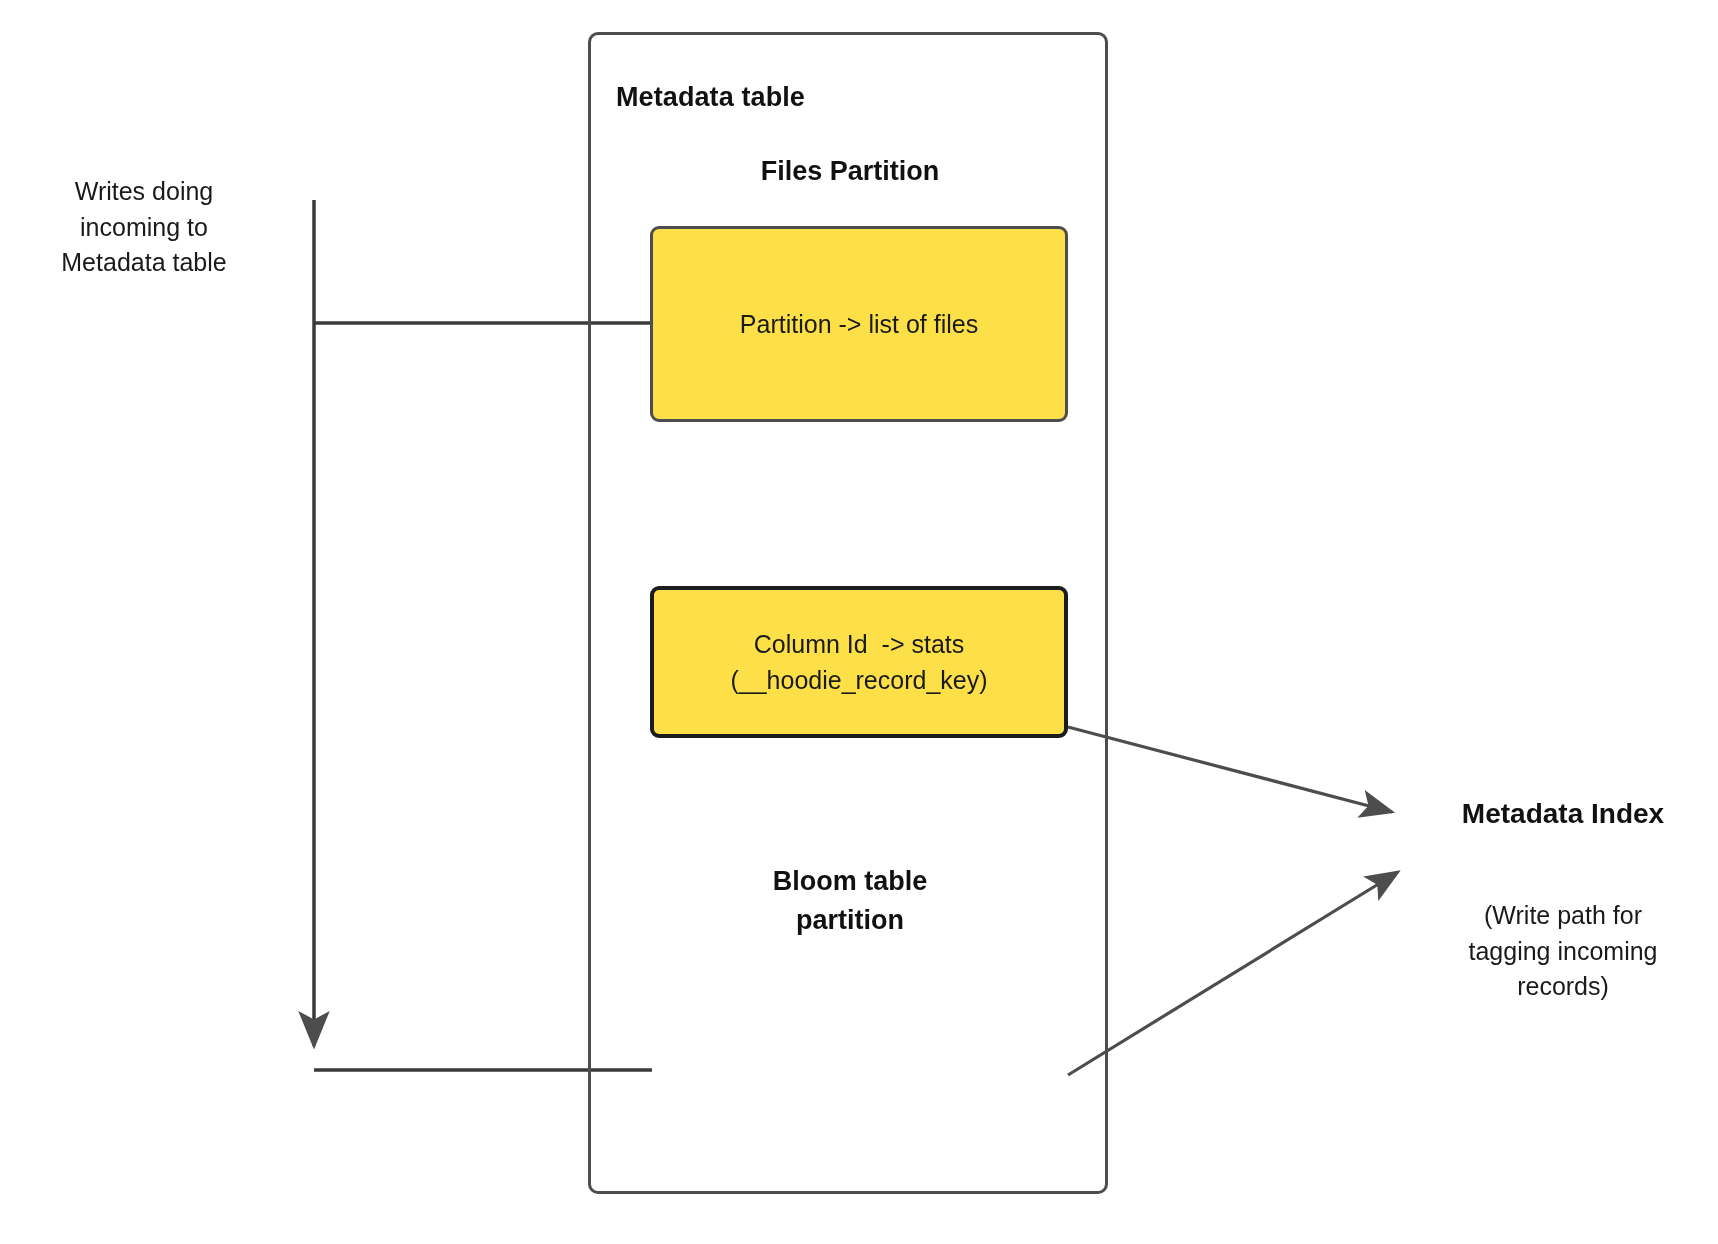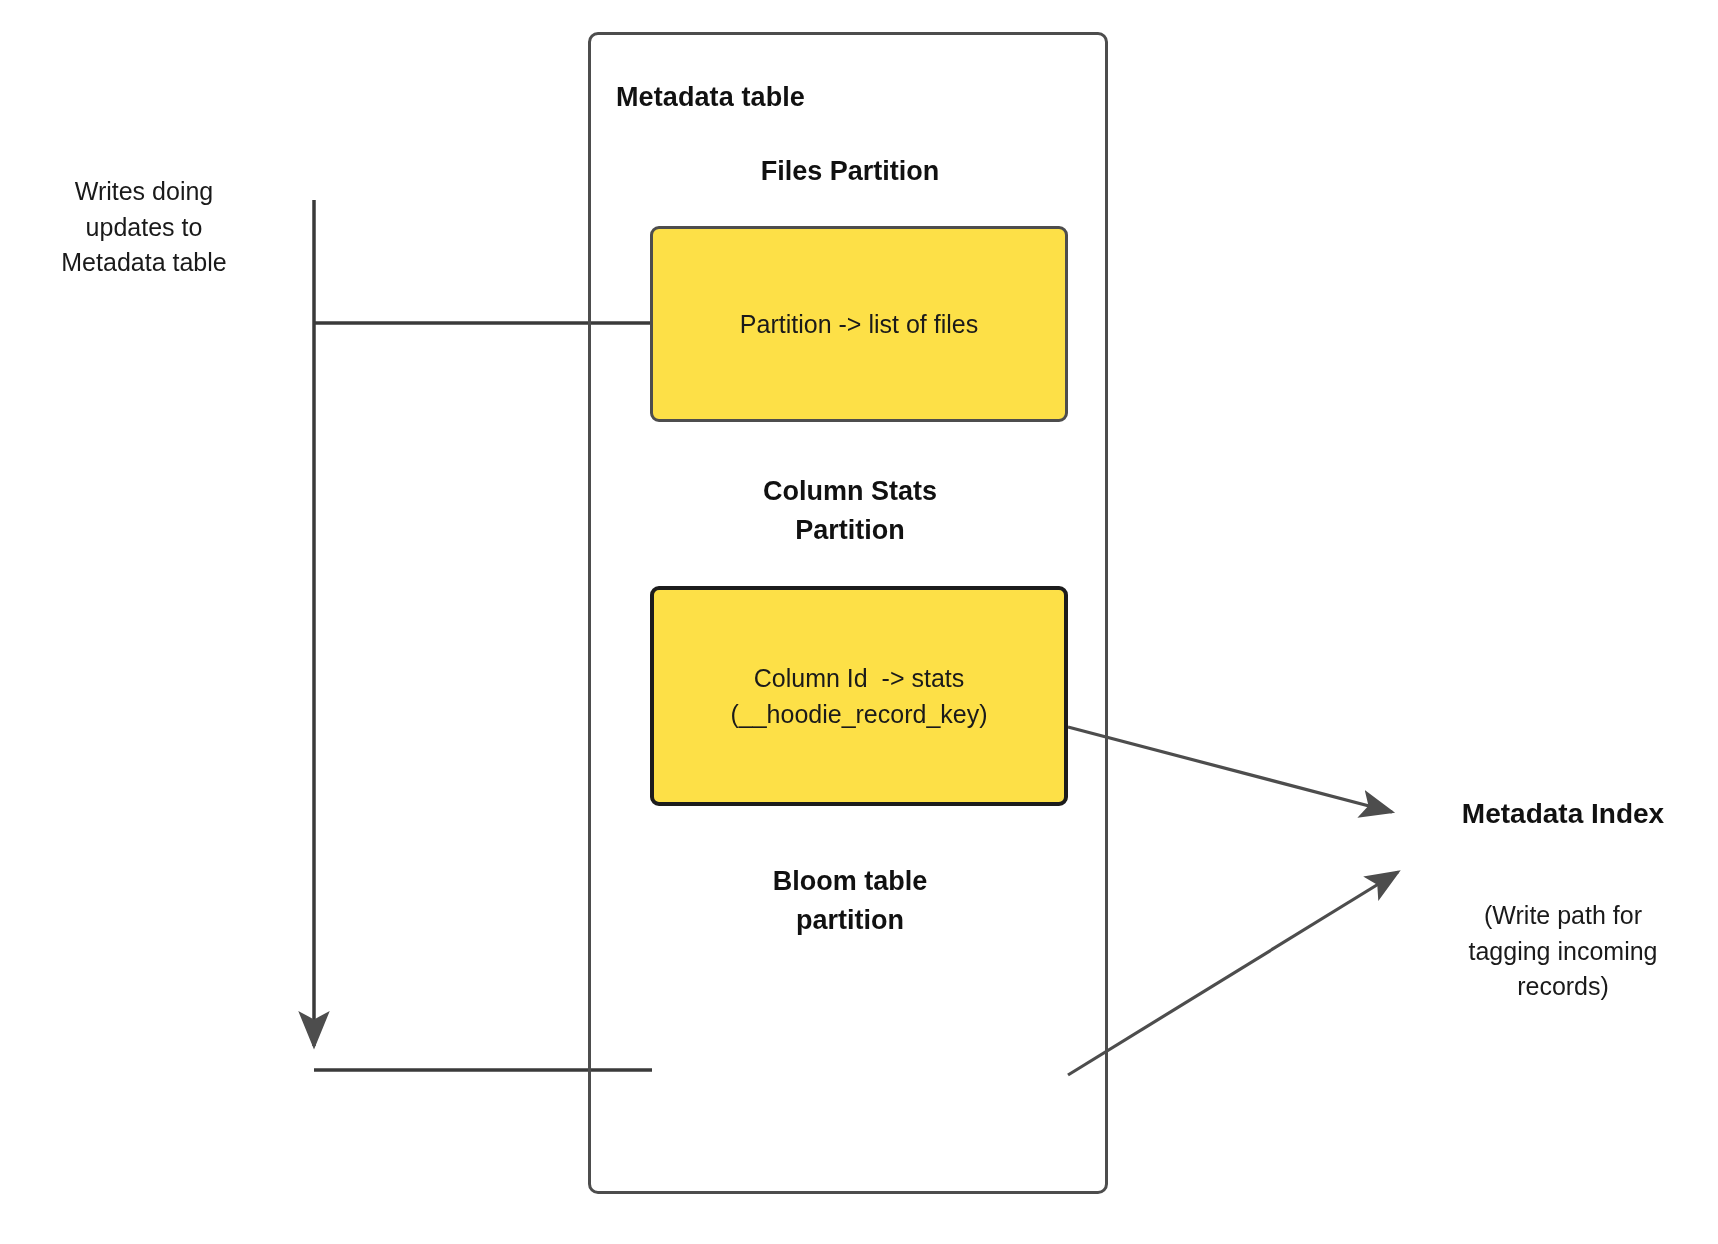--- a/index.html
+++ b/index.html
@@ -77,21 +77,21 @@
   }
   .inner-box.strong { border-width: 4px; border-color: #1c1c1c; }
   .inner-text {
     font-size: 25px;
     line-height: 1.45;
     text-align: center;
     color: #1a1a1a;
     white-space: pre;
   }
   #box-files    { left: 650px; top: 226px;  width: 418px; height: 196px; }
-  #box-colstats { left: 650px; top: 586px;  width: 418px; height: 220px; }
+  #box-colstats { left: 650px; top: 586px;  width: 418px; height: 152px; }
   #box-bloom    { left: 650px; top: 972px;  width: 418px; height: 196px; }
 
   
   #writes-label {
     position: absolute;
     left: 14px;
     top: 174px;
     width: 260px;
     text-align: center;
     font-size: 25px;
@@ -139,33 +139,31 @@
     <path d="M 314,323 L 652,323" stroke="#3a3a3a" stroke-width="3.5" fill="none"></path>
 
     <path d="M 314,1070 L 652,1070" stroke="#3a3a3a" stroke-width="3.5" fill="none"></path>
 
     <path d="M 1068,727 L 1392,812" stroke="#4d4d4d" stroke-width="3.2" fill="none" marker-end="url(#arrowhead)"></path>
 
     <path d="M 1068,1075 L 1398,872" stroke="#4d4d4d" stroke-width="3.2" fill="none" marker-end="url(#arrowhead)"></path>
   </svg>
 
   <div id="writes-label" style="white-space: pre-line;">Writes doing
-updates to
+incoming to
 Metadata table</div>
 
   <div class="outer-box"></div>
   <div class="outer-title">Metadata table</div>
 
   <div class="section-heading" id="heading-files" style="white-space: pre-line;">Files Partition</div>
   <div class="inner-box" id="box-files">
     <span class="inner-text">Partition -&gt; list of files</span>
   </div>
 
-  <div class="section-heading" id="heading-colstats" style="white-space: pre-line;">Column Stats
-Partition</div>
   <div class="inner-box strong" id="box-colstats">
     <span class="inner-text">Column Id  -&gt; stats
 (__hoodie_record_key)</span>
   </div>
 
   <div class="section-heading" id="heading-bloom" style="white-space: pre-line;">Bloom table
 partition</div>
 
   <div id="index-title">Metadata Index</div>
   <div id="index-sub" style="white-space: pre-line;">(Write path for

